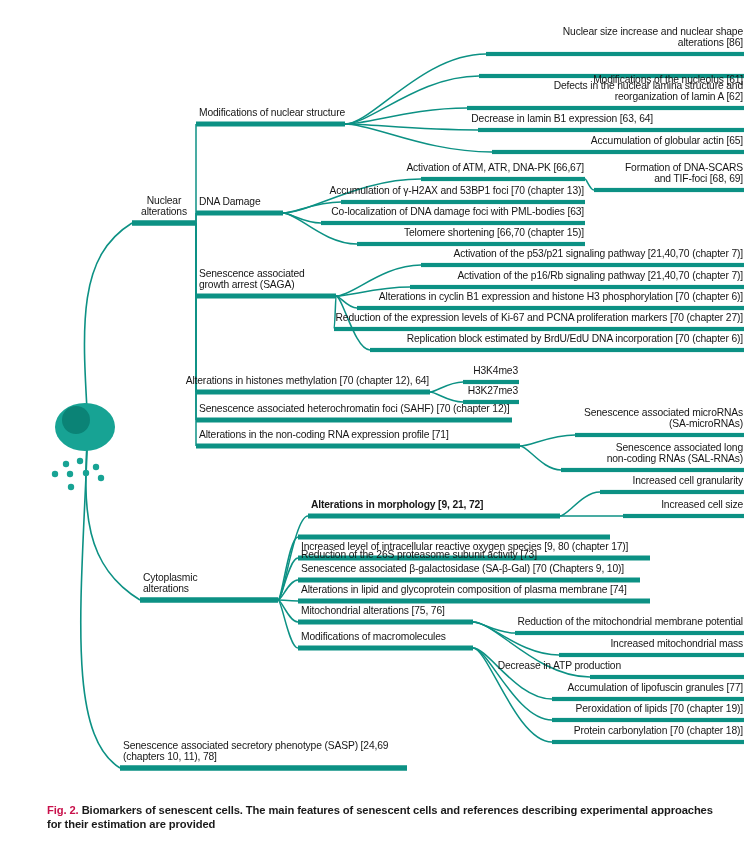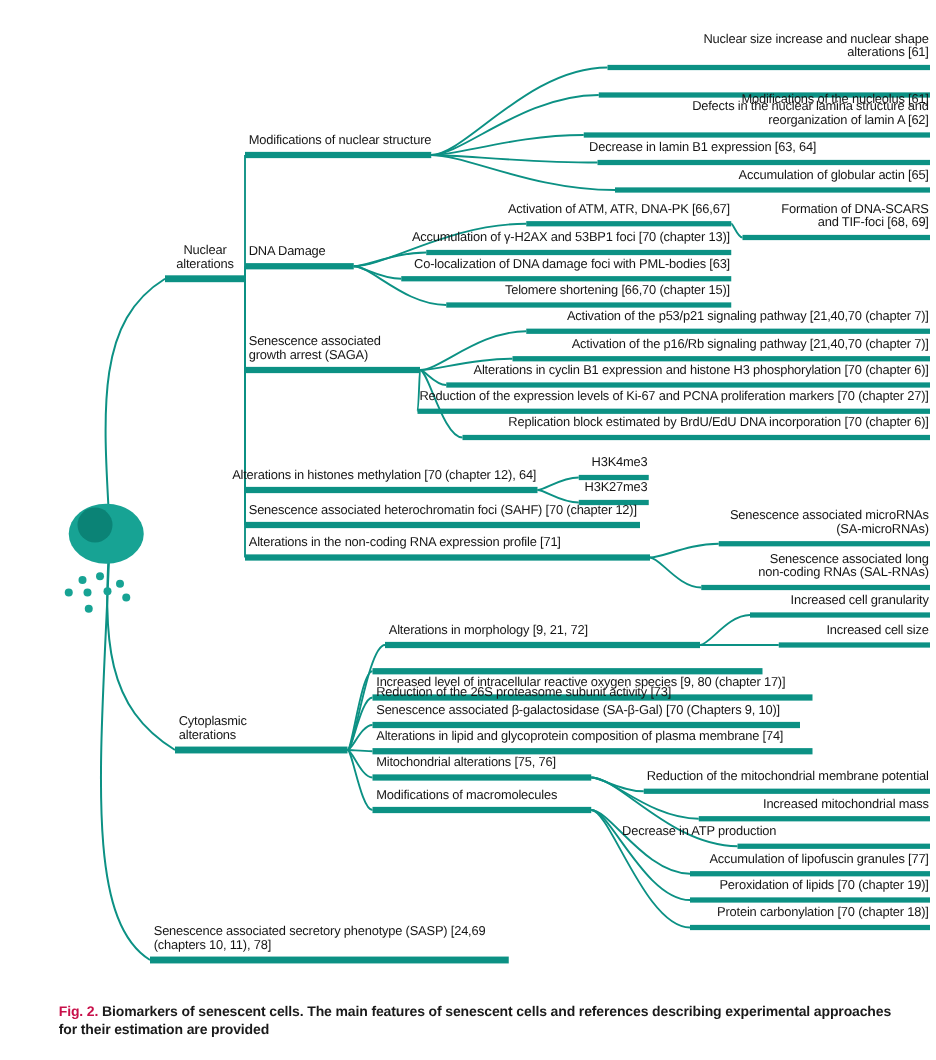--- a/index.html
+++ b/index.html
@@ -136,21 +136,21 @@
     <circle cx="101" cy="478" r="3.2" fill="#17a394"></circle>
     <circle cx="71" cy="487" r="3.2" fill="#17a394"></circle>
   </g>
 </svg>
 
 <div id="labels">
     <div class="node-label lab-center" style="top: 194.8px; left: 92px; width: 144px;">Nuclear
 alterations</div>
     <div class="node-label lab-left" style="top: 107.4px; left: 199px; width: 549px;">Modifications of nuclear structure</div>
     <div class="node-label lab-right" style="top: 25.8px; left: 0px; width: 743px;">Nuclear size increase and nuclear shape
-alterations [61]</div>
+alterations [86]</div>
     <div class="node-label lab-right" style="top: 74px; left: 0px; width: 743px;">Modifications of the nucleolus [61]</div>
     <div class="node-label lab-right" style="top: 79.8px; left: 0px; width: 743px;">Defects in the nuclear lamina structure and
 reorganization of lamin A [62]</div>
     <div class="node-label lab-right" style="top: 113.4px; left: 0px; width: 653px;">Decrease in lamin B1 expression [63, 64]</div>
     <div class="node-label lab-right" style="top: 135.4px; left: 0px; width: 743px;">Accumulation of globular actin [65]</div>
     <div class="node-label lab-left" style="top: 196.4px; left: 199px; width: 549px;">DNA Damage</div>
     <div class="node-label lab-right" style="top: 162.4px; left: 0px; width: 584px;">Activation of ATM, ATR, DNA-PK [66,67]</div>
     <div class="node-label lab-right" style="top: 161.8px; left: 0px; width: 743px;">Formation of DNA-SCARS
 and TIF-foci [68, 69]</div>
     <div class="node-label lab-right" style="top: 185.4px; left: 0px; width: 584px;">Accumulation of γ-H2AX and 53BP1 foci [70 (chapter 13)]</div>
@@ -167,21 +167,21 @@
     <div class="node-label lab-right" style="top: 365.4px; left: 0px; width: 518px;">H3K4me3</div>
     <div class="node-label lab-right" style="top: 385.4px; left: 0px; width: 518px;">H3K27me3</div>
     <div class="node-label lab-left" style="top: 403.4px; left: 199px; width: 549px;">Senescence associated heterochromatin foci (SAHF) [70 (chapter 12)]</div>
     <div class="node-label lab-left" style="top: 429.4px; left: 199px; width: 549px;">Alterations in the non-coding RNA expression profile [71]</div>
     <div class="node-label lab-right" style="top: 406.8px; left: 0px; width: 743px;">Senescence associated microRNAs
 (SA-microRNAs)</div>
     <div class="node-label lab-right" style="top: 441.8px; left: 0px; width: 743px;">Senescence associated long
 non-coding RNAs (SAL-RNAs)</div>
     <div class="node-label lab-left" style="top: 571.8px; left: 143px; width: 605px;">Cytoplasmic
 alterations</div>
-    <div class="node-label lab-left" style="top: 499.4px; left: 311px; width: 437px;">Alterations in morphology [9, 21, 72]</div>
+    <div class="node-label lab-left" style="top: 499.4px; left: 311px; width: 437px; font-weight: bold;">Alterations in morphology [9, 21, 72]</div>
     <div class="node-label lab-right" style="top: 475.4px; left: 0px; width: 743px;">Increased cell granularity</div>
     <div class="node-label lab-right" style="top: 499.4px; left: 0px; width: 743px;">Increased cell size</div>
     <div class="node-label lab-left" style="top: 520.4px; left: 301px; width: 447px; margin-top: 29px;">Reduction of the 26S proteasome subunit activity [73]</div>
     <div class="node-label lab-left" style="top: 541.4px; left: 301px; width: 447px;">Increased level of intracellular reactive oxygen species [9, 80 (chapter 17)]</div>
     <div class="node-label lab-left" style="top: 563.4px; left: 301px; width: 447px;">Senescence associated β-galactosidase (SA-β-Gal) [70 (Chapters 9, 10)]</div>
     <div class="node-label lab-left" style="top: 584.4px; left: 301px; width: 447px;">Alterations in lipid and glycoprotein composition of plasma membrane [74]</div>
     <div class="node-label lab-left" style="top: 605.4px; left: 301px; width: 447px;">Mitochondrial alterations [75, 76]</div>
     <div class="node-label lab-right" style="top: 616.4px; left: 0px; width: 743px;">Reduction of the mitochondrial membrane potential</div>
     <div class="node-label lab-right" style="top: 638.4px; left: 0px; width: 743px;">Increased mitochondrial mass</div>
     <div class="node-label lab-right" style="top: 660.4px; left: 0px; width: 621px;">Decrease in ATP production</div>

